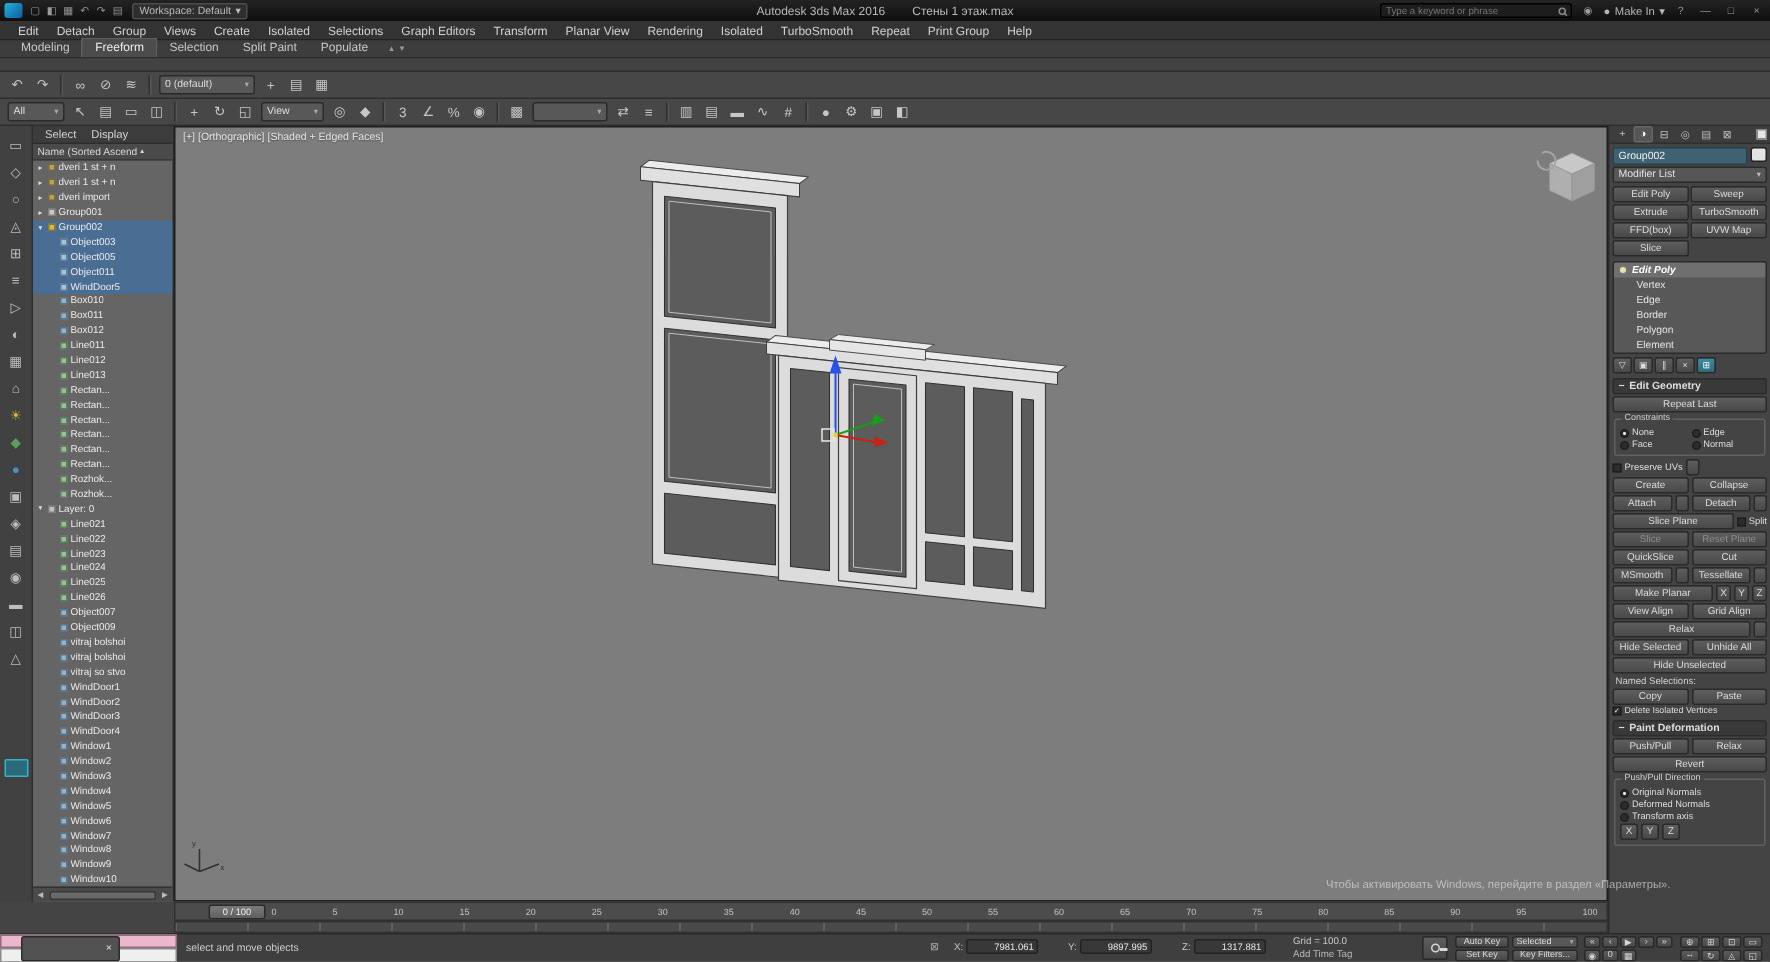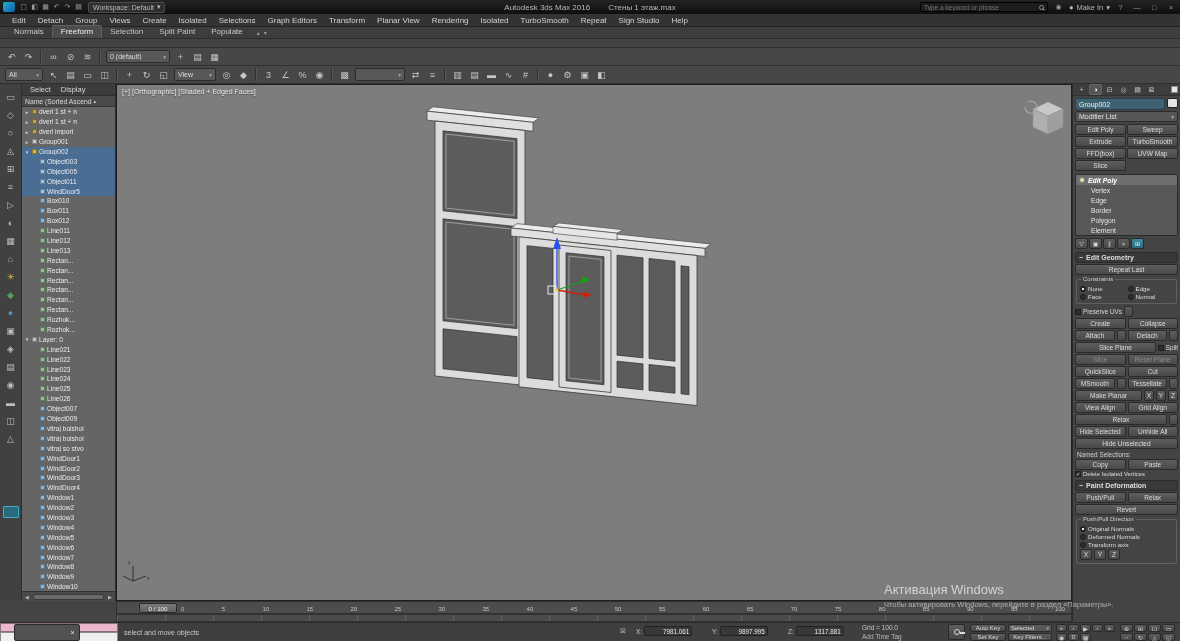--- a/index.html
+++ b/index.html
@@ -182,26 +182,26 @@
     <span class="mi">Create</span>
     <span class="mi">Isolated</span>
     <span class="mi">Selections</span>
     <span class="mi">Graph Editors</span>
     <span class="mi">Transform</span>
     <span class="mi">Planar View</span>
     <span class="mi">Rendering</span>
     <span class="mi">Isolated</span>
     <span class="mi">TurboSmooth</span>
     <span class="mi">Repeat</span>
-    <span class="mi">Sign Studio</span>
+    <span class="mi">Print Group</span>
     <span class="mi">Help</span>
   </div>
 
 <div class="ribbontabs" id="ribbontabs">
-    <span class="rtab">Normals</span>
+    <span class="rtab">Modeling</span>
     <span class="rtab act">Freeform</span>
     <span class="rtab">Selection</span>
     <span class="rtab">Split Paint</span>
     <span class="rtab">Populate</span>
     <span class="ribcfg">
       <span>▴</span>
       <span>▾</span>
     </span>
   </div>
 <div class="ribstrip"></div>
@@ -881,15 +881,14 @@
       <div class="ticon">⊡</div>
       <div class="ticon">▭</div>
       <div class="ticon">↔</div>
       <div class="ticon">↻</div>
       <div class="ticon">◬</div>
       <div class="ticon">◱</div>
     </div>
 </div>
 
 <div class="watermark">
-  <div class="wm1">Активация Windows</div>
   <div class="wm2">Чтобы активировать Windows, перейдите в раздел «Параметры».</div>
 </div>
 
 </body></html>

